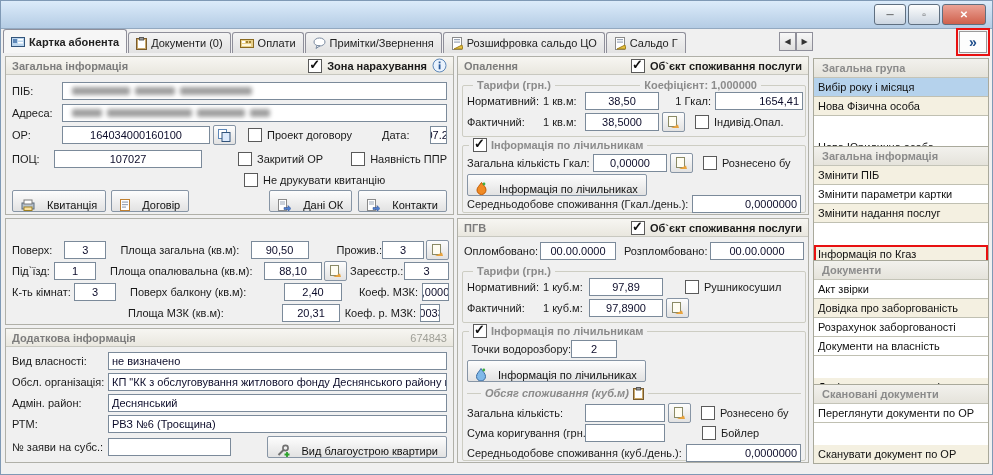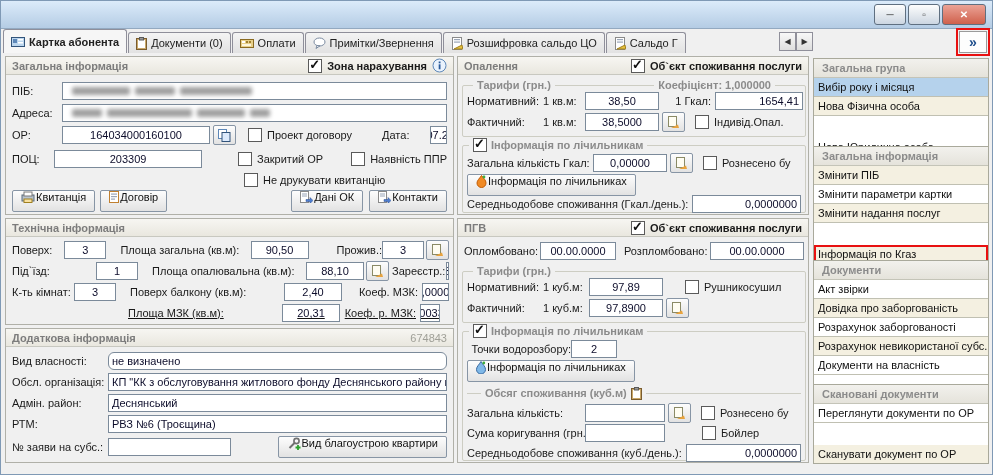--- a/index.html
+++ b/index.html
@@ -24,25 +24,25 @@
   .phead .spacer{flex:1;}
   .row{position:absolute;display:flex;align-items:center;height:18px;white-space:nowrap;}
   .lbl{color:#1a1a1a;}
   .fld{background:#fff;border:1px solid #7b8a9a;height:16px;box-sizing:content-box;display:flex;align-items:center;justify-content:center;font-size:11px;color:#0c0c2a;overflow:hidden;flex:none;}
   .fld.l{justify-content:flex-start;padding-left:3px;}
   .fld.r{justify-content:flex-end;padding-right:3px;}
   .blur{display:flex;gap:5px;align-items:center;padding-left:6px;filter:blur(2px);}
   .blob{height:8px;background:#9f9f9f;border-radius:2px;display:inline-block;}
   .cb{width:12px;height:12px;background:#fff;border:1px solid #5a5a5a;display:inline-block;position:relative;flex:none;margin-right:5px;}
   .cb.checked::after{content:"✓";position:absolute;left:0px;top:-3px;font-size:13px;font-weight:bold;color:#101010;}
-  .btn{display:inline-flex;align-items:flex-start;gap:1px;padding:0 8px;background:linear-gradient(#fdfdfd,#e2e2e2);border:1px solid #8795a5;border-radius:2px;height:20px;font-size:11px;color:#111;flex:none;}
+  .btn{display:inline-flex;align-items:flex-end;gap:12px;padding:0 8px;background:linear-gradient(#fdfdfd,#e2e2e2);border:1px solid #8795a5;border-radius:2px;height:20px;font-size:11px;color:#111;flex:none;}
   .ibtn{width:21px;height:18px;background:linear-gradient(#fdfdfd,#e2e2e2);border:1px solid #8795a5;border-radius:2px;display:inline-flex;align-items:center;justify-content:center;flex:none;}
   .grp{position:absolute;border:1px solid #cdcdc3;border-radius:2px;}
   .leg{position:absolute;top:-8px;background:#f0f0f0;padding:0 4px;color:#8b8b8b;font-weight:bold;display:flex;align-items:center;gap:4px;height:14px;}
-  .subsep{position:absolute;left:4px;right:4px;border-top:1px solid #cdcdc3;}
+  .subsep{position:absolute;left:4px;right:4px;border-top:1px solid #cdcdc3;font-style:italic;}
   .subsep .leg{top:-8px;}
   
   .sgroup{position:absolute;left:0;width:176px;border:1px solid #a9a99b;background:#fff;box-sizing:border-box;}
   .shead{height:18px;display:flex;align-items:center;padding:0 8px;background:linear-gradient(#f2f1ed,#e5e3db);color:#8b8b8b;font-weight:bold;border-bottom:1px solid #c4c4b8;}
   .sitem{height:18px;display:flex;align-items:center;padding:0 4px;border-bottom:1px solid #c0c0b2;background:#f4f0e1;white-space:nowrap;overflow:hidden;color:#101010;}
   .sitem:last-child{border-bottom:none;margin-top:22px;}
   .sitem.w{background:#fff;}
   .sitem.sel{background:#b5d2ec;}
   .sitem.red{box-shadow:0 0 0 2px #e81010 inset;}
   svg{flex:none;}
@@ -177,21 +177,21 @@
             <rect x="4" y="3.5" width="8" height="9" fill="#dceafc" stroke="#31537a"></rect>
           </svg>
         </span>
       <span class="cb" style="margin-left:12px;"></span>
       <span class="lbl">Проект договору</span>
       <span class="lbl" style="margin-left:30px;">Дата:</span>
       <span class="fld" style="flex:1;margin-left:21px;">21.07.2016</span>
     </div>
     <div class="row" style="left:6px;top:93px;right:6px;">
       <span class="lbl" style="width:50px;">ПОЦ:</span>
-      <span class="fld" style="width:146px;">203309</span>
+      <span class="fld" style="width:146px;">107027</span>
       <span class="cb" style="margin-left:36px;"></span>
       <span class="lbl">Закритий ОР</span>
       <span class="cb" style="margin-left:28px;"></span>
       <span class="lbl">Наявність ППР</span>
     </div>
     <div class="row" style="left:238px;top:114px;">
       <span class="cb"></span>
       <span class="lbl">Не друкувати квитанцію</span>
     </div>
     <div class="row" style="left:6px;top:133px;right:6px;height:21px;">
@@ -228,77 +228,74 @@
             <rect x="2" y="2.5" width="5" height="1" fill="#9aa6b8"></rect>
             <rect x="2" y="4.5" width="5" height="1" fill="#9aa6b8"></rect>
             <path d="M6 8.5 h4 v-2 l3 3 -3 3 v-2 h-4 Z" fill="#4f7fd0" stroke="#2a4a8a" stroke-width="0.5"></path>
           </svg>
         <span>Контакти</span>
       </span>
     </div>
   </div>
 
   <div class="panel" style="left:4px;top:217px;width:449px;height:107px;">
-    <div class="phead">
-        <span>Технічна інформація</span>
-      </div>
     <div class="row" style="left:6px;top:22px;right:4px;">
       <span class="lbl" style="width:62px;">Поверх:</span>
       <span class="fld" style="width:40px;">3</span>
       <span class="lbl" style="margin-left:14px;width:154px;">Площа загальна (кв.м):</span>
       <span class="fld" style="width:56px;">90,50</span>
       <span class="lbl" style="margin-left:28px;width:48px;">Прожив.:</span>
       <span class="fld" style="width:40px;">3</span>
       <span class="ibtn" style="margin-left:2px;">
           <svg width="13" height="13">
             <rect x="1.5" y="0.5" width="8" height="10" fill="#fffdf2" stroke="#8a8a66"></rect>
             <path d="M4 12 L11 8.5 L12 12 Z" fill="#e8a33d"></path>
           </svg>
         </span>
     </div>
     <div class="row" style="left:6px;top:43px;right:4px;">
-      <span class="lbl" style="width:84px;">Під`їзд:</span>
+      <span class="lbl" style="width:42px;">Під`їзд:</span>
       <span class="fld" style="width:40px;">1</span>
       <span class="lbl" style="margin-left:14px;width:154px;">Площа опалювальна (кв.м):</span>
       <span class="fld" style="width:56px;">88,10</span>
       <span class="ibtn" style="margin-left:2px;">
           <svg width="13" height="13">
             <rect x="1.5" y="0.5" width="8" height="10" fill="#fffdf2" stroke="#8a8a66"></rect>
             <path d="M4 12 L11 8.5 L12 12 Z" fill="#e8a33d"></path>
           </svg>
         </span>
       <span class="lbl" style="margin-left:3px;width:54px;">Зареєстр.:</span>
       <span class="fld" style="flex:1;">3</span>
     </div>
     <div class="row" style="left:6px;top:64px;right:4px;">
       <span class="lbl" style="width:62px;">К-ть кімнат:</span>
       <span class="fld" style="width:40px;">3</span>
       <span class="lbl" style="margin-left:14px;width:154px;">Поверх балкону (кв.м):</span>
       <span class="fld" style="width:56px;">2,40</span>
       <span class="lbl" style="margin-left:14px;width:62px;text-align:right;">Коеф. МЗК:</span>
       <span class="fld" style="flex:1;margin-left:4px;">0,00000</span>
     </div>
-    <div class="row" style="left:6px;top:85px;right:13px;text-decoration:underline;">
+    <div class="row" style="left:6px;top:85px;right:13px;">
       <span style="width:116px;"></span>
       <span class="lbl" style="width:154px;">Площа МЗК (кв.м):</span>
       <span class="fld" style="width:56px;">20,31</span>
       <span class="lbl" style="margin-left:2px;width:74px;text-align:right;">Коеф. р. МЗК:</span>
       <span class="fld" style="flex:1;margin-left:4px;">0,00336</span>
     </div>
   </div>
 
   <div class="panel" style="left:4px;top:327px;width:449px;height:135px;">
     <div class="phead">
       <span>Додаткова інформація</span>
       <span class="spacer"></span>
       <span style="color:#a0a098;font-weight:normal;">674843</span>
     </div>
     <div class="row" style="left:6px;top:23px;right:6px;">
       <span class="lbl" style="width:96px;">Вид власності:</span>
-      <span class="fld l" style="flex:1;border-radius:6px;">не визначено</span>
+      <span class="fld l" style="flex:1;">не визначено</span>
     </div>
     <div class="row" style="left:6px;top:44px;right:6px;">
       <span class="lbl" style="width:96px;">Обсл. організація:</span>
       <span class="fld l" style="flex:1;white-space:nowrap;">КП "КК з обслуговування житлового фонду Деснянського району м</span>
     </div>
     <div class="row" style="left:6px;top:65px;right:6px;">
       <span class="lbl" style="width:96px;">Адмін. район:</span>
       <span class="fld l" style="flex:1;">Деснянський</span>
     </div>
     <div class="row" style="left:6px;top:86px;right:6px;">
@@ -322,21 +319,21 @@
 
   <div class="panel" style="left:456px;top:55px;width:352px;height:159px;">
     <div class="phead">
       <span>Опалення</span>
       <span class="spacer"></span>
       <span class="cb checked"></span>
       <span class="lbl">Об`єкт споживання послуги</span>
     </div>
     <div class="grp" style="left:4px;top:28px;right:2px;height:50px;">
       <span class="leg" style="left:10px;">Тарифи (грн.)</span>
-      <span class="leg" style="right:30px;">Коефіцієнт: 1,000000</span>
+      <span class="leg" style="right:44px;">Коефіцієнт: 1,000000</span>
       <div class="row" style="left:4px;top:6px;right:2px;">
         <span class="lbl" style="width:76px;">Нормативний:</span>
         <span class="lbl" style="width:42px;">1 кв.м:</span>
         <span class="fld" style="width:72px;">38,50</span>
         <span class="lbl" style="margin-left:12px;width:40px;text-align:right;">1 Гкал:</span>
         <span class="fld r" style="flex:1;margin-left:4px;">1654,41</span>
       </div>
       <div class="row" style="left:4px;top:27px;right:2px;">
         <span class="lbl" style="width:76px;">Фактичний:</span>
         <span class="lbl" style="width:42px;">1 кв.м:</span>
@@ -483,21 +480,20 @@
       <div class="sitem">Змінити ПІБ</div>
       <div class="sitem w">Змінити параметри картки</div>
       <div class="sitem">Змінити надання послуг</div>
       <div class="sitem red">Інформація по Кгаз</div>
     </div>
     <div class="sgroup" style="top:204px;">
       <div class="shead">Документи</div>
       <div class="sitem w">Акт звірки</div>
       <div class="sitem">Довідка про заборгованість</div>
       <div class="sitem w">Розрахунок заборгованості</div>
-      <div class="sitem">Розрахунок невикористаної субс.</div>
       <div class="sitem w">Документи на власність</div>
       <div class="sitem">Довідка до рахунку-повідомлення</div>
     </div>
     <div class="sgroup" style="top:328px;">
       <div class="shead">Скановані документи</div>
       <div class="sitem w">Переглянути документи по ОР</div>
       <div class="sitem">Сканувати документ по ОР</div>
     </div>
   </div>
 

